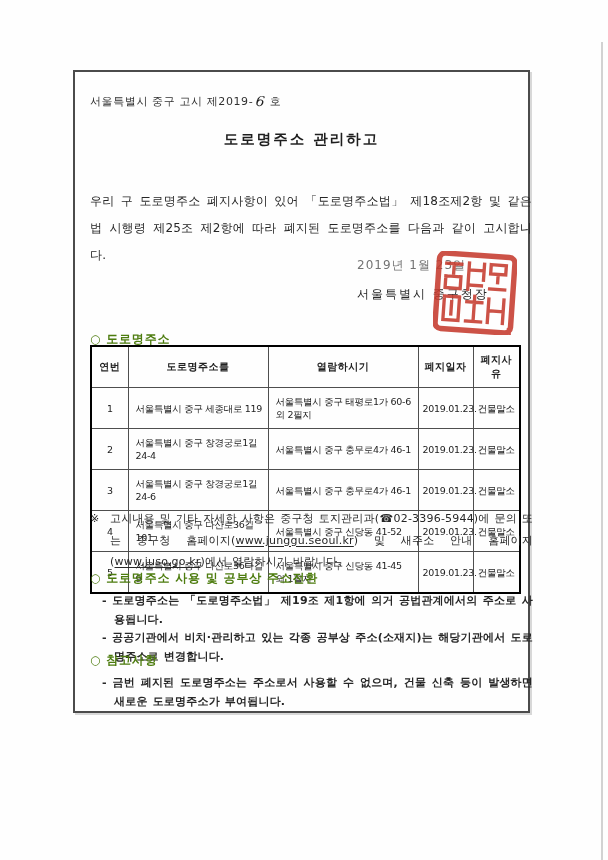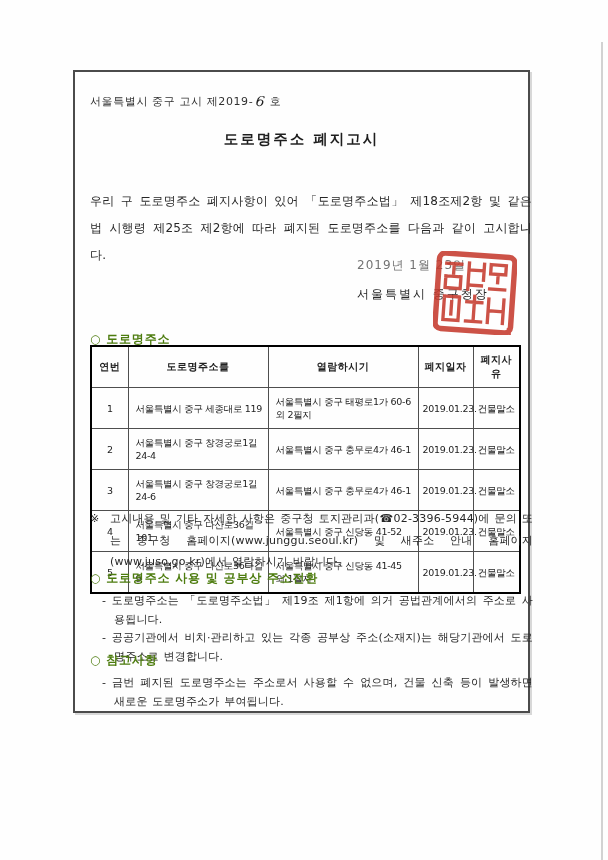--- a/index.html
+++ b/index.html
@@ -71,42 +71,42 @@
     padding: 6px 2px; text-align: center; font-weight: 600;
   }
   .addr-table td { padding: 7px 4px; line-height: 13px; text-align: center; }
   .addr-table td.al { text-align: left; padding-left: 7px; }
   .note-block {
     position: absolute; top: 436px; left: 15px; width: 443px;
     display: flex; font-size: 11px; line-height: 21.5px; color: #262626;
   }
   .note-marker { flex: 0 0 20px; }
   .note-text { flex: 1; text-align: justify; letter-spacing: 0.2px; word-spacing: 1px; }
-  .note-text .lnk { text-underline-offset: 2px; margin-top: 24px; }
+  .note-text .lnk { text-decoration: underline; text-underline-offset: 2px; margin-top: 24px; }
   .sec-block { position: absolute; left: 15px; width: 443px; }
   .sec-usage { top: 498px; }
   .sec-reference { top: 580px; }
   .sec-block .section-heading { margin-bottom: 5px; }
   .dash-item {
     font-size: 11px; line-height: 18.5px; color: #262626;
     padding-left: 24px; text-indent: -12px; text-align: justify;
-    letter-spacing: 0.2px; word-spacing: 1px;
+    letter-spacing: 0.2px; word-spacing: 1px; font-weight: bold;
   }
 </style>
 </head>
 <body>
 
 <div class="page">
   <div class="scan-edge"></div>
 
   <div class="frame">
 
     <div class="doc-no"><span>서울특별시 중구 고시 제2019-</span><span class="handwritten">6</span><span>호</span></div>
 
-    <div class="title">도로명주소 폐지고시</div>
+    <div class="title">도로명주소 관리하고</div>
 
     <div class="body-par">우리 구 도로명주소 폐지사항이 있어 「도로명주소법」 제18조제2항 및 같은 법 시행령 제25조 제2항에 따라 폐지된 도로명주소를 다음과 같이 고시합니다.</div>
 
     <div class="sign-block">
       <div class="sign-date">2019년  1월 23일</div>
       <div class="sign-name">서울특별시 중구청장</div>
     </div>
 
     <svg class="seal" viewBox="0 0 100 100">
       <g transform="rotate(4 50 50)" fill="none" stroke="#c63b2e" stroke-linecap="square">

